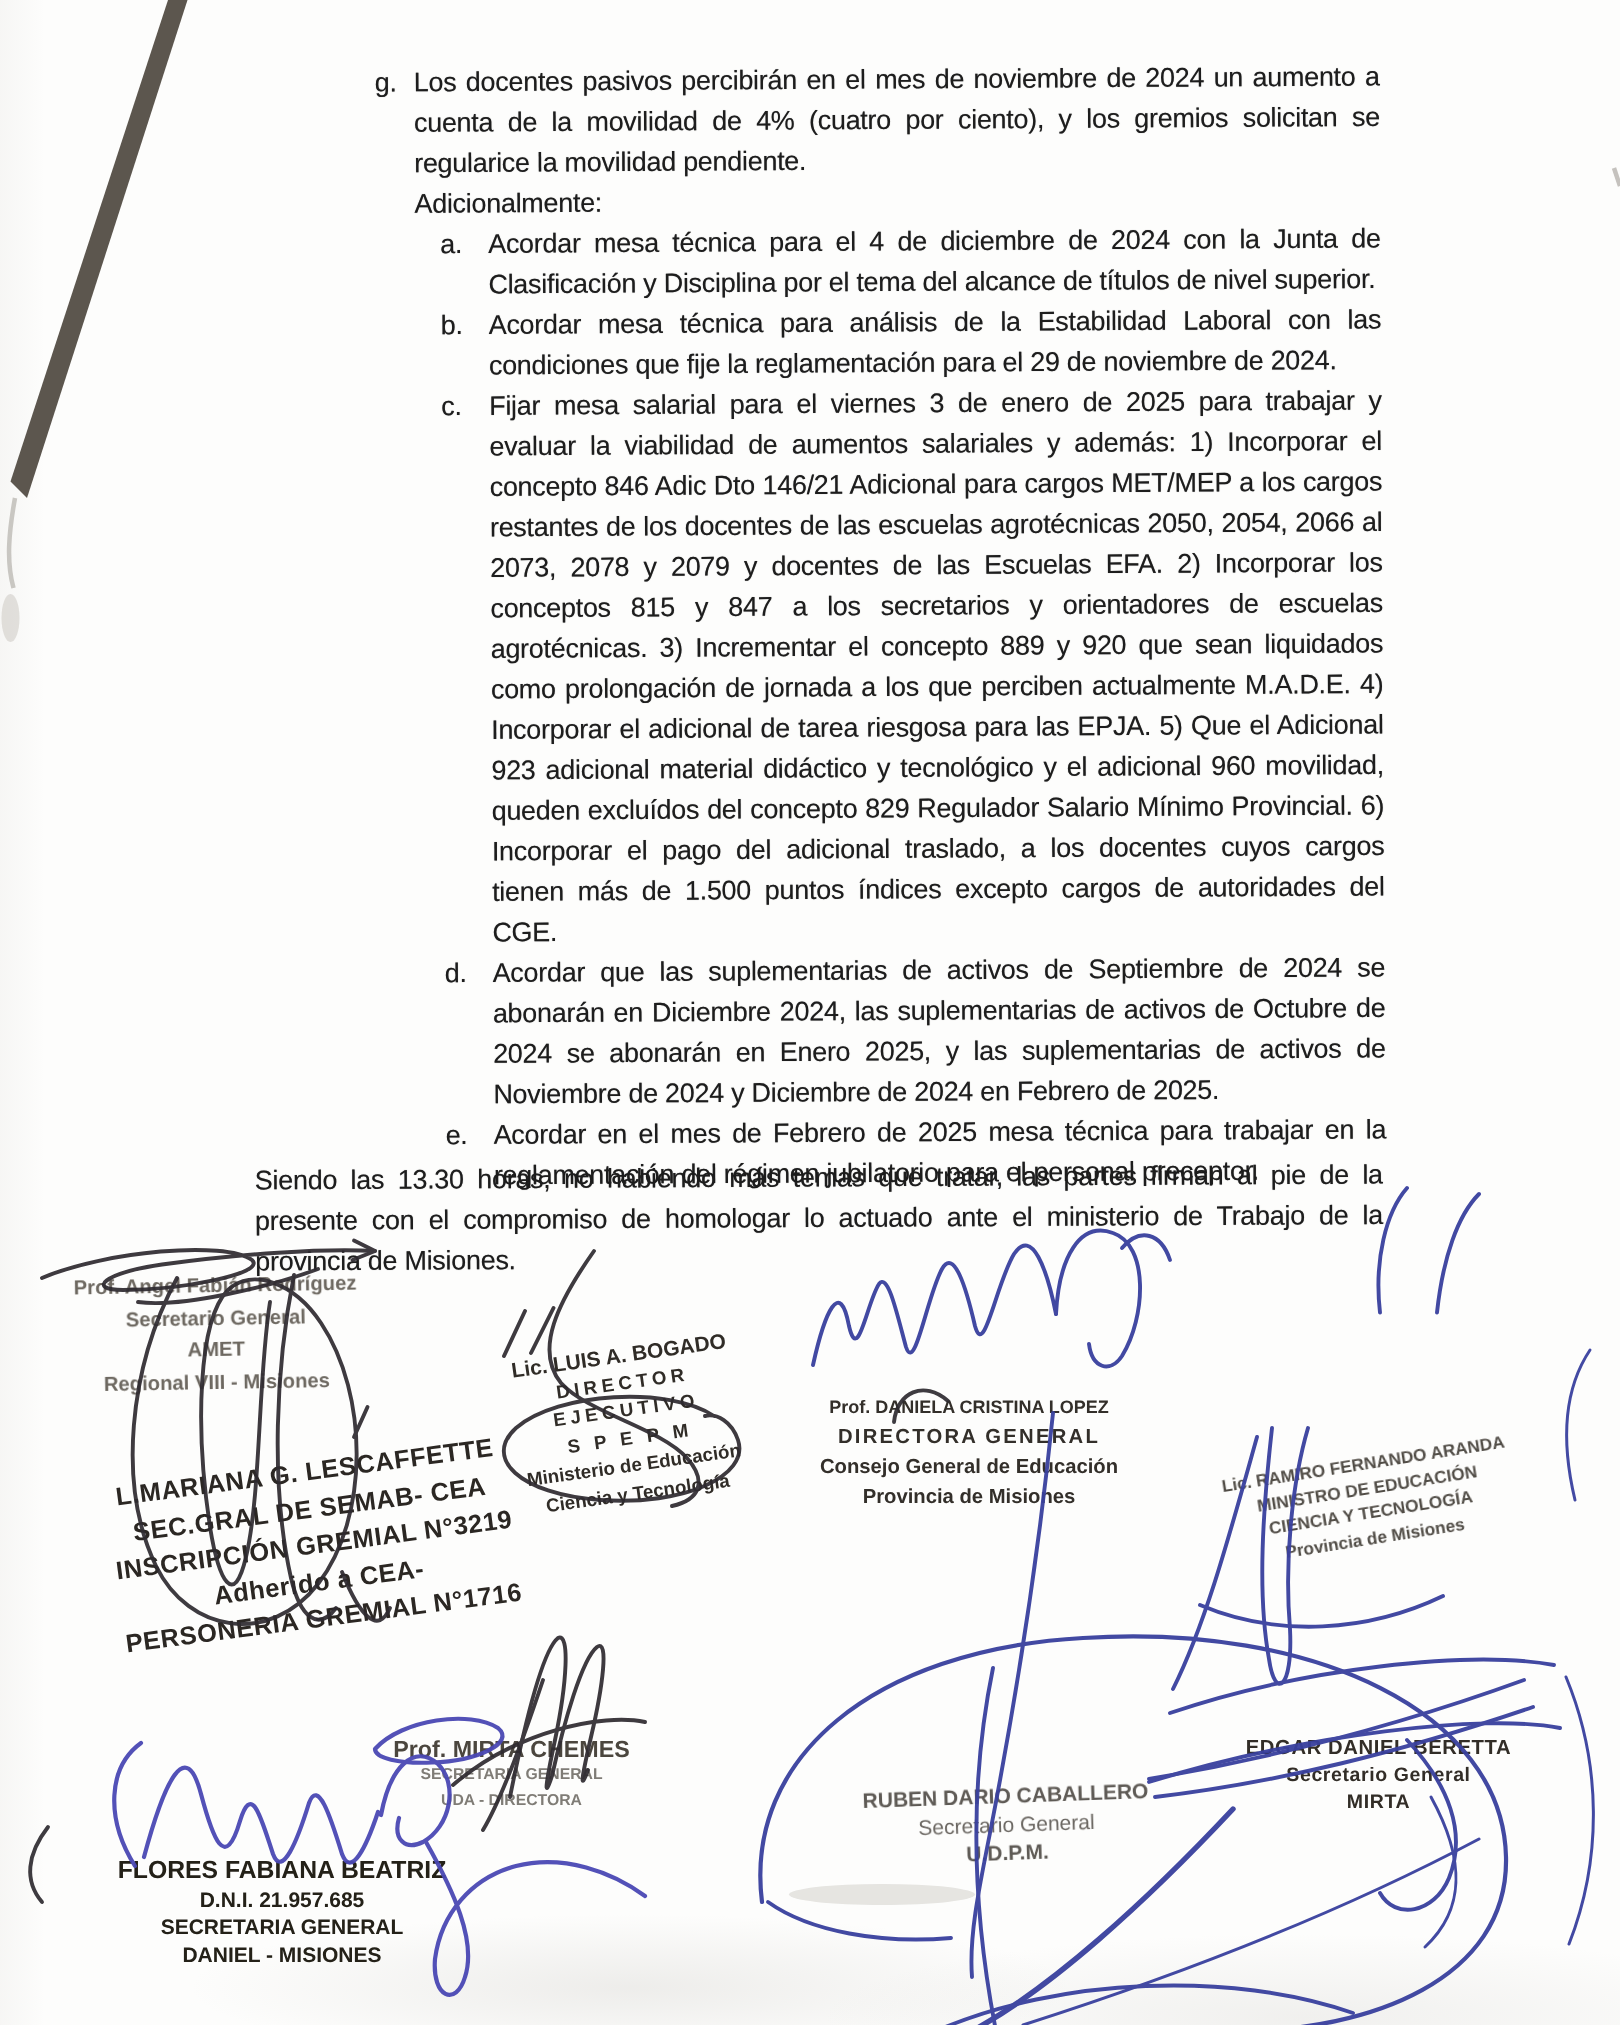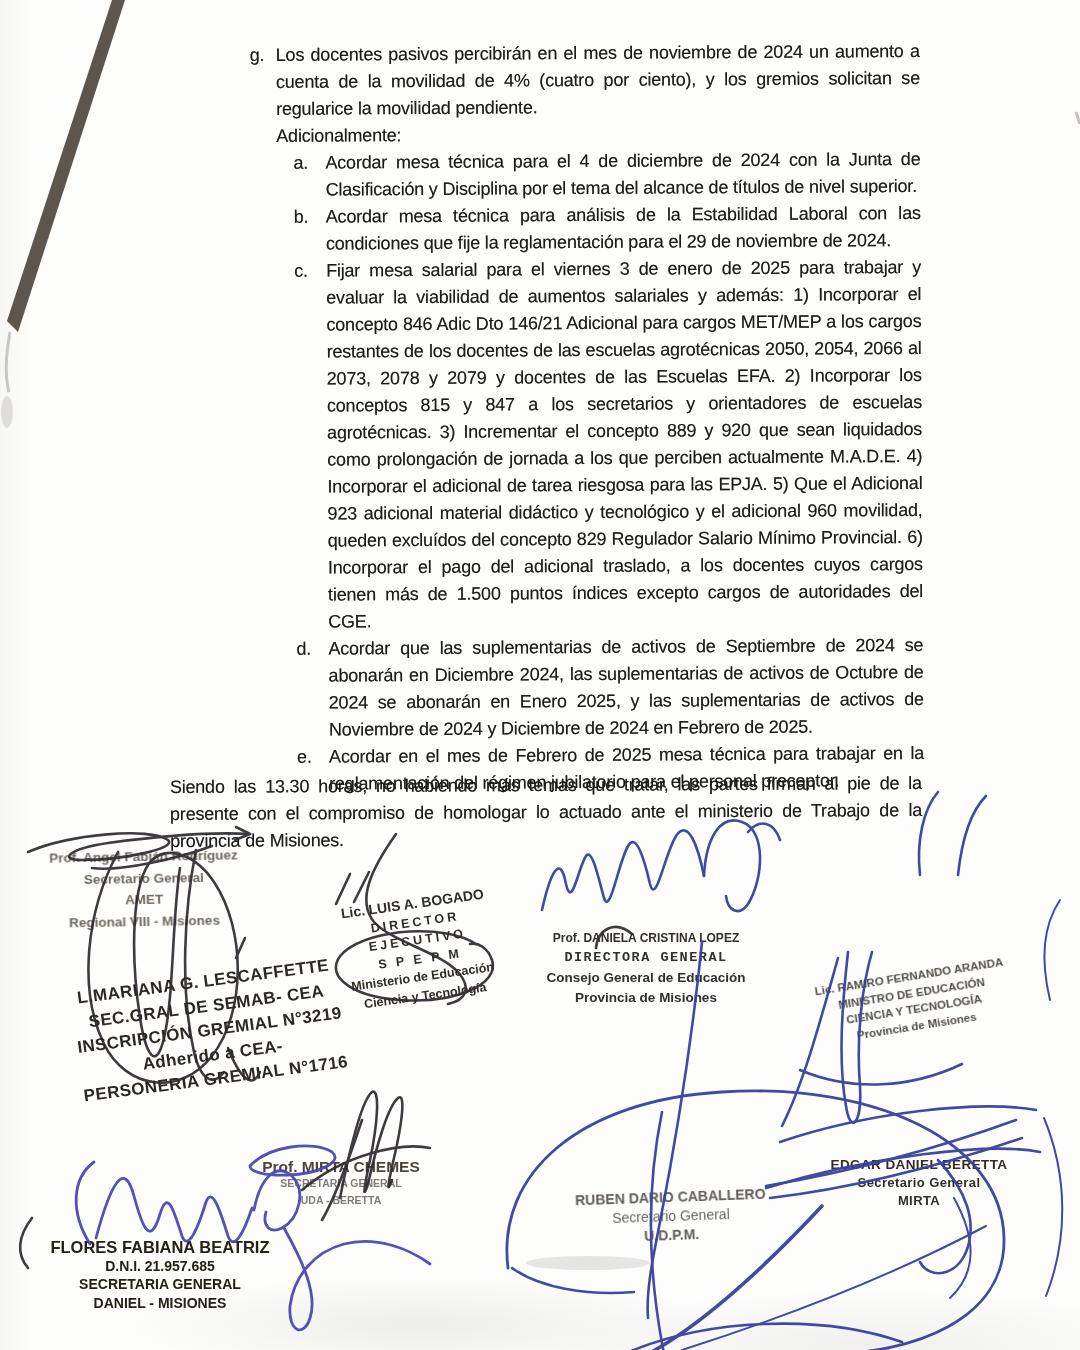--- a/index.html
+++ b/index.html
@@ -40,27 +40,27 @@
   .st-amet{left:26px; top:846px; width:236px; font-size:13.5px; line-height:21.5px;
     color:#4e483f; opacity:.82; transform:rotate(-1deg); filter:blur(.2px);}
   .st-lesca{left:36px; top:992px; width:334px; font-size:17px; line-height:24.5px;
     color:#2b2723; transform:rotate(-7.5deg); transform-origin:left top; letter-spacing:.4px;}
   .st-bogado{left:316px; top:908px; width:192px; font-size:12.5px; line-height:18.5px;
     color:#302c27; transform:rotate(-8deg); transform-origin:left top;}
   .st-bogado .big{font-size:14px;}
   .st-bogado .sp{letter-spacing:3px;}
   .st-lopez{left:518px; top:928px; width:256px; font-size:13.5px; line-height:20px; color:#332f2a;}
   .st-lopez .big{font-size:12px;}
-  .st-lopez .sp{letter-spacing:1.5px;font-family:Liberation Mono, monospace;}
+  .st-lopez .sp{letter-spacing:1.5px;}
   .st-aranda{left:798px; top:986px; width:222px; font-size:11.5px; line-height:16.5px;
     color:#3a352e; transform:rotate(-9deg); transform-origin:left top; opacity:.88; filter:blur(.25px);}
   .st-chemes{left:250px; top:1158px; width:182px; font-size:10.5px; line-height:17px; color:#4b463e;}
   .st-chemes .big{font-size:15.5px;}
   .st-chemes .fade{opacity:.7; filter:blur(.3px);}
-  .st-flores{left:44px; top:1238px; width:232px; font-size:14px; line-height:18.5px; color:#242118;}
+  .st-flores{left:72px; top:1238px; width:232px; font-size:14px; line-height:18.5px; color:#242118;}
   .st-flores .big{font-size:16.5px;}
   .st-cabal{left:568px; top:1188px; width:206px; font-size:14px; line-height:19px;
     color:#3c3731; transform:rotate(-2deg); opacity:.82; filter:blur(.25px);}
   .st-cabal .mid{font-weight:normal; color:#4a453f;}
   .st-beretta{left:816px; top:1156px; width:206px; font-size:13px; line-height:18px;
     color:#322d27; letter-spacing:.4px;}
   .st-beretta .big{font-size:13.5px;}
   
   .ink{position:absolute; left:0; top:0; pointer-events:none;}
 </style>
@@ -134,21 +134,21 @@
   <div class="stamp st-aranda">
     <span>Lic. RAMIRO FERNANDO ARANDA</span>
     <span>MINISTRO DE EDUCACIÓN</span>
     <span>CIENCIA Y TECNOLOGÍA</span>
     <span>Provincia de Misiones</span>
   </div>
 
   <div class="stamp st-chemes">
     <span class="big">Prof. MIRTA CHEMES</span>
     <span class="fade">SECRETARIA GENERAL</span>
-    <span class="fade">UDA - BERETTA</span>
+    <span class="fade">UDA - DIRECTORA</span>
   </div>
 
   <div class="stamp st-flores">
     <span class="big">FLORES FABIANA BEATRIZ</span>
     <span>D.N.I. 21.957.685</span>
     <span>SECRETARIA GENERAL</span>
     <span>DANIEL - MISIONES</span>
   </div>
 
   <div class="stamp st-cabal">

